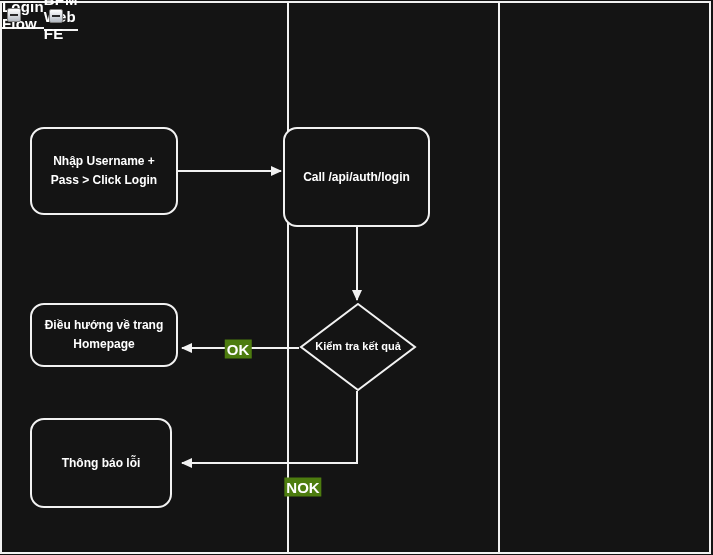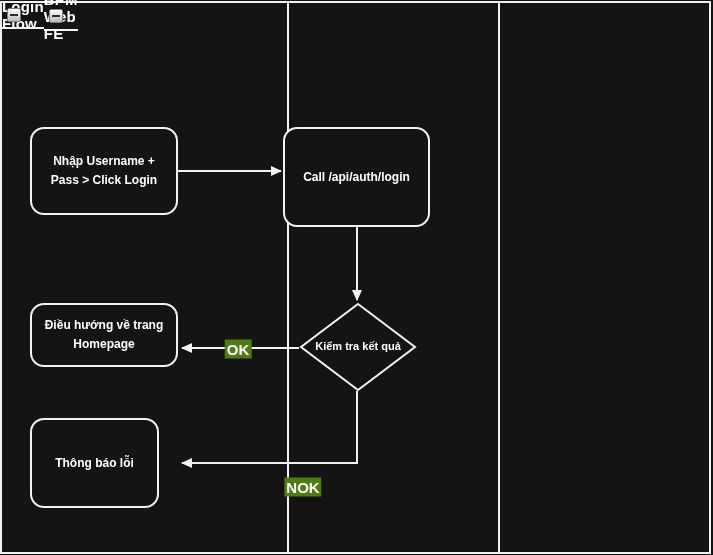--- a/index.html
+++ b/index.html
@@ -123,20 +123,20 @@
     <svg class="diamond-svg" viewBox="0 0 118 88">
       <polygon points="59,1 116,44 59,87 2,44" fill="#141414" stroke="#f2f2f2" stroke-width="2"></polygon>
     </svg>
     <span class="diamond-label">Kiểm tra kết quả</span>
   </div>
 
   <div class="node rounded" style="left:30px;top:303px;width:148px;height:64px;">
     <span>Điều hướng về trang Homepage</span>
   </div>
 
-  <div class="node rounded" style="left:30px;top:418px;width:129px;height:90px;">
+  <div class="node rounded" style="left:30px;top:418px;width:142px;height:90px;">
     <span>Thông báo lỗi</span>
   </div>
 
   <div class="edge-label" style="left:238px;top:349px;">OK</div>
   <div class="edge-label" style="left:303px;top:487px;">NOK</div>
 
 </div>
 
 </body></html>

